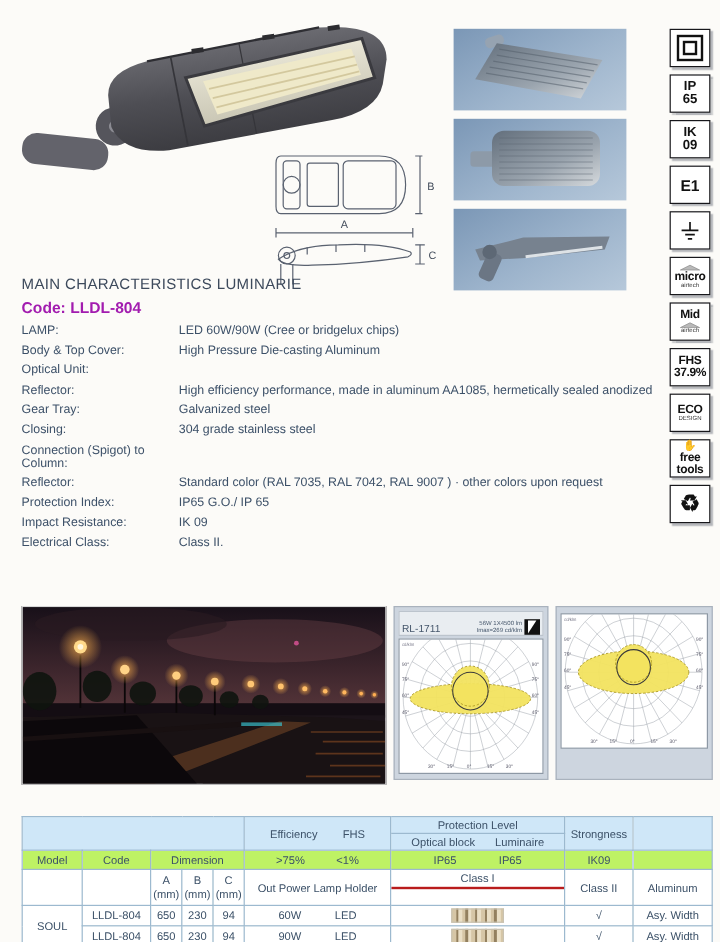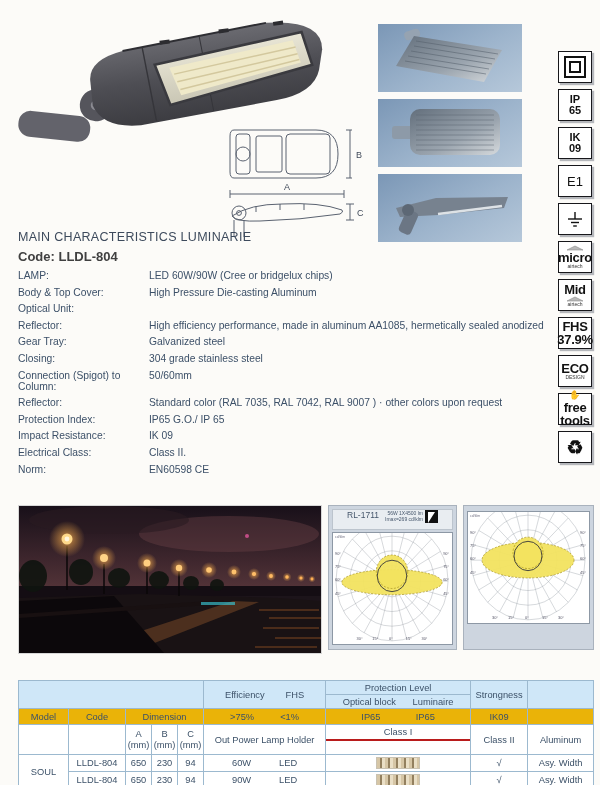--- a/index.html
+++ b/index.html
@@ -10,58 +10,58 @@
   .main-photo{position:absolute;left:6px;top:12px;width:340px;height:142px;}
   .tech-drawing{position:absolute;left:220px;top:120px;width:158px;height:118px;}
   .photo-col{position:absolute;left:378px;top:24px;width:144px;}
   .photo{width:144px;height:68px;margin-bottom:7px;
          background:linear-gradient(150deg,#7b97b6 0%,#9db4cc 55%,#b6c8da 100%);}
 
   
   .badge{position:absolute;left:558px;width:34px;height:32px;background:#fff;
          border:1px solid #17171b;box-shadow:2px 2px 1px rgba(110,115,125,.5);
          display:flex;flex-direction:column;align-items:center;justify-content:center;
-         line-height:1;color:#111;box-sizing:border-box;margin-top:27px;}
+         line-height:1;color:#111;box-sizing:border-box;}
   .badge .b1{font-weight:bold;font-size:11px;}
   .badge .b2{font-weight:bold;font-size:11px;}
-  .badge .big{font-weight:normal;font-size:13px;}
-  .badge .s1{font-weight:bold;font-size:13px;letter-spacing:-.3px;}
+  .badge .big{font-weight:bold;font-size:13px;}
+  .badge .s1{font-weight:bold;font-size:10px;letter-spacing:-.3px;}
   .badge .s2{font-size:5px;color:#333;}
   .frame-outer{width:18px;height:18px;border:2px solid #111;display:flex;align-items:center;justify-content:center;}
   .frame-inner{width:8px;height:8px;border:2px solid #111;}
   .recycle{font-size:19px;font-weight:bold;}
   .hand{font-size:9px;margin-bottom:1px;}
 
   
   .sec-title{position:absolute;left:18px;top:230px;font-size:12.5px;letter-spacing:.3px;color:#3d4a5c;}
-  .code-title{position:absolute;left:18px;top:249px;font-size:13px;font-weight:bold;color:#404040;}
+  .code-title{position:absolute;left:18px;top:249px;font-size:13px;font-weight:bold;color:#a21caf;}
   .specs{position:absolute;left:18px;top:270px;width:570px;}
   .srow{display:flex;margin-bottom:5.6px;font-size:10.3px;}
   .slabel{flex:0 0 131px;}
   .svalue{flex:1;}
 
   
   .night{position:absolute;left:18px;top:505px;width:302px;height:147px;border:1px solid #d7d7d7;background:#100b10;}
   .panel{position:absolute;top:505px;width:129px;height:145px;background:#cdd5df;
          border:1px solid #a9b2bd;box-sizing:border-box;padding:3px;}
   #panel2{left:463px;width:131px;}
   #panel1{left:328px;}
   .panel-h{height:21px;background:#e9edf1;border:1px solid #bcc4cd;display:flex;
-           align-items:flex-start;padding:0 14px;box-sizing:border-box;}
+           align-items:flex-end;padding:0 2px;box-sizing:border-box;}
   .panel-title{font-size:8.5px;color:#45566b;}
   .panel-spec{margin-left:auto;text-align:right;font-size:5px;color:#45566b;line-height:1.2;}
   .panel-logo{width:13px;height:13px;background:#111;margin-left:2px;flex:0 0 auto;}
   .panel-chart{margin-top:2px;height:113px;background:#fff;border:1px solid #8d98a5;box-sizing:border-box;}
 
   
   .btable{position:absolute;left:18px;top:680px;border-collapse:collapse;table-layout:fixed;
           width:575px;font-size:9.3px;color:#3c5168;}
   .btable td{border:1px solid #9cb9cf;text-align:center;vertical-align:middle;padding:0;overflow:hidden;}
   .h1 td{background:#cfe7f8;height:13px;}
-  .h2 td{background:#eab308;height:15px;}
+  .h2 td{background:#bef264;height:15px;}
   .h3 td{background:#ffffff;height:28px;}
   .br td{background:#ffffff;height:16px;}
   .pair{display:flex;justify-content:space-evenly;align-items:center;}
   .split-top{height:14px;line-height:14px;border-bottom:2px solid #b91c1c;}
   .split-bot{height:13px;}
   .holo{display:inline-block;width:42px;height:10px;border:1px solid #c9c2b2;vertical-align:middle;
         background:repeating-linear-gradient(90deg,#d6c6a6 0 3px,#93805f 3px 5px,#eadfc6 5px 8px);}
   .twoline{line-height:1.15;}
   svg text{font-family:"Liberation Sans",sans-serif;}
 </style>
@@ -262,41 +262,36 @@
     <div class="srow">
         <div class="slabel">Gear Tray:</div>
         <div class="svalue">Galvanized steel</div>
       </div>
     <div class="srow">
         <div class="slabel">Closing:</div>
         <div class="svalue">304 grade stainless steel</div>
       </div>
     <div class="srow">
         <div class="slabel">Connection (Spigot) to Column:</div>
-        <div class="svalue">50/60mm</div>
       </div>
     <div class="srow">
         <div class="slabel">Reflector:</div>
         <div class="svalue">Standard color (RAL 7035, RAL 7042, RAL 9007 ) ·  other colors upon request</div>
       </div>
     <div class="srow">
         <div class="slabel">Protection Index:</div>
         <div class="svalue">IP65 G.O./ IP 65</div>
       </div>
     <div class="srow">
         <div class="slabel">Impact Resistance:</div>
         <div class="svalue">IK 09</div>
       </div>
     <div class="srow">
         <div class="slabel">Electrical Class:</div>
         <div class="svalue">Class II.</div>
-      </div>
-    <div class="srow">
-        <div class="slabel">Norm:</div>
-        <div class="svalue">EN60598 CE</div>
       </div>
   </div>
 
   <div class="night">
     <svg width="302" height="147" viewBox="0 0 302 147">
       <defs>
         <linearGradient id="gSky" x1="0" y1="0" x2="0" y2="1">
           <stop offset="0" stop-color="#181019"></stop>
             <stop offset=".55" stop-color="#3c252c"></stop>
             <stop offset="1" stop-color="#5a383c"></stop>

